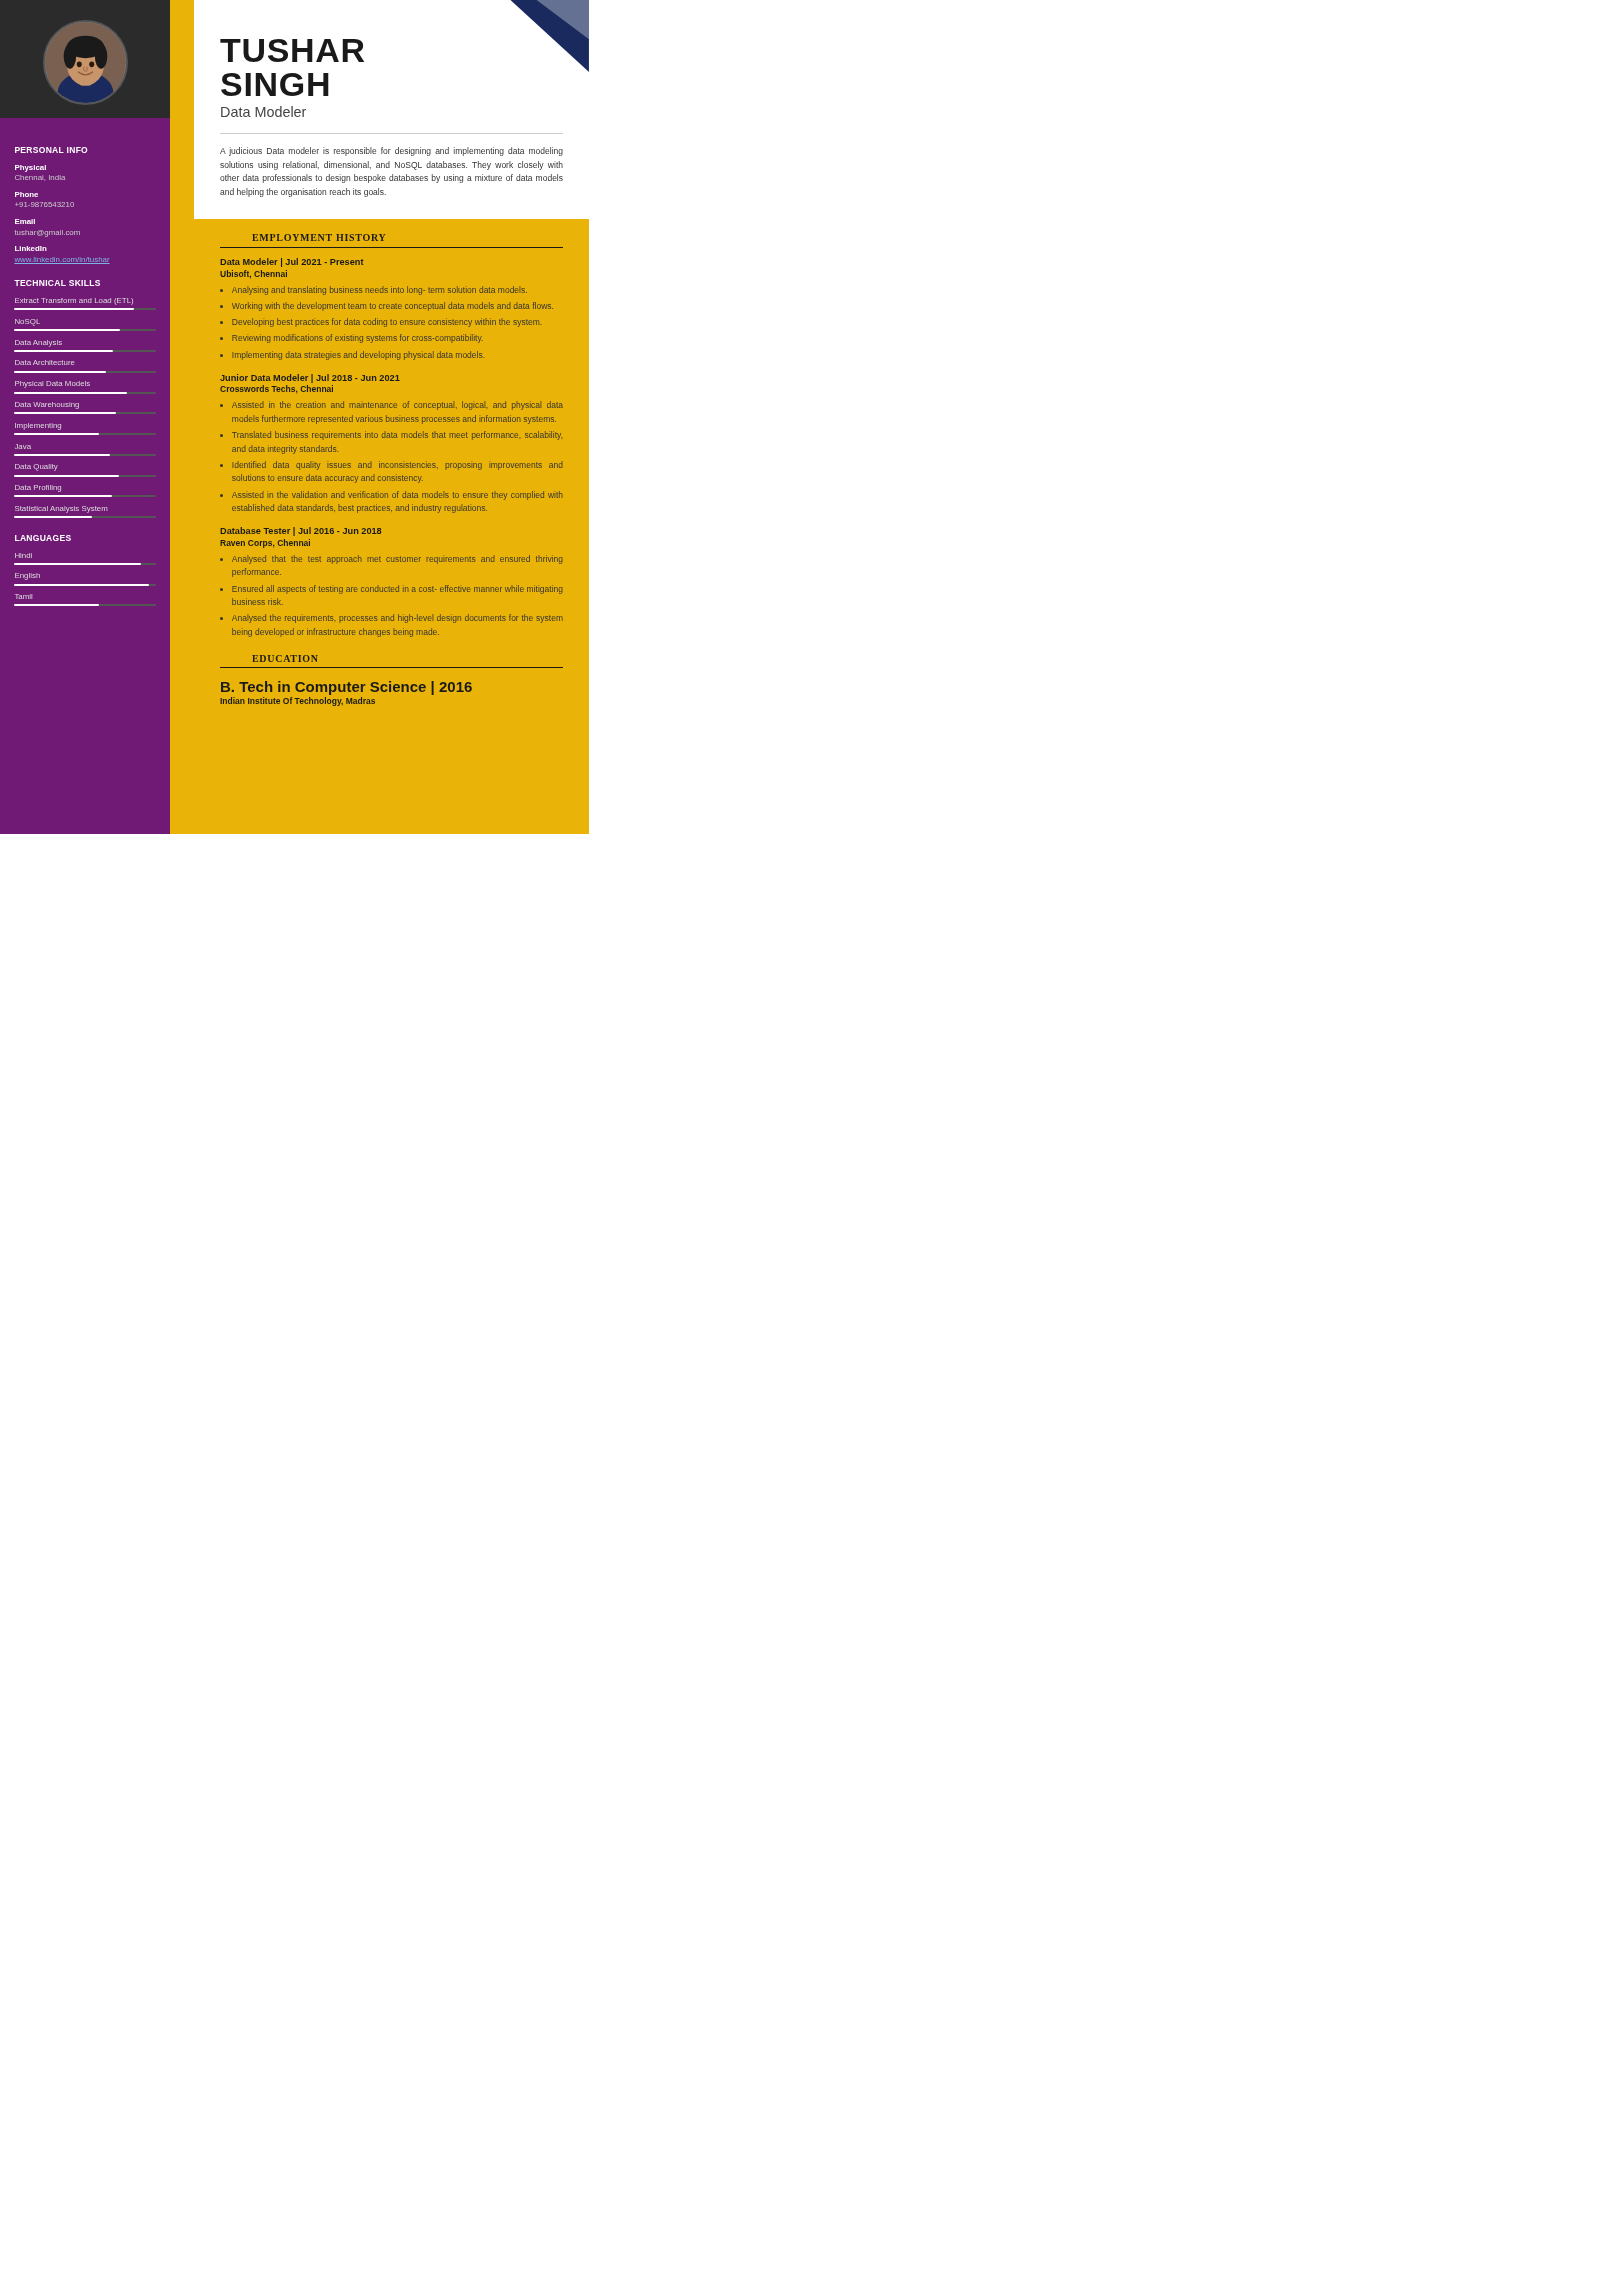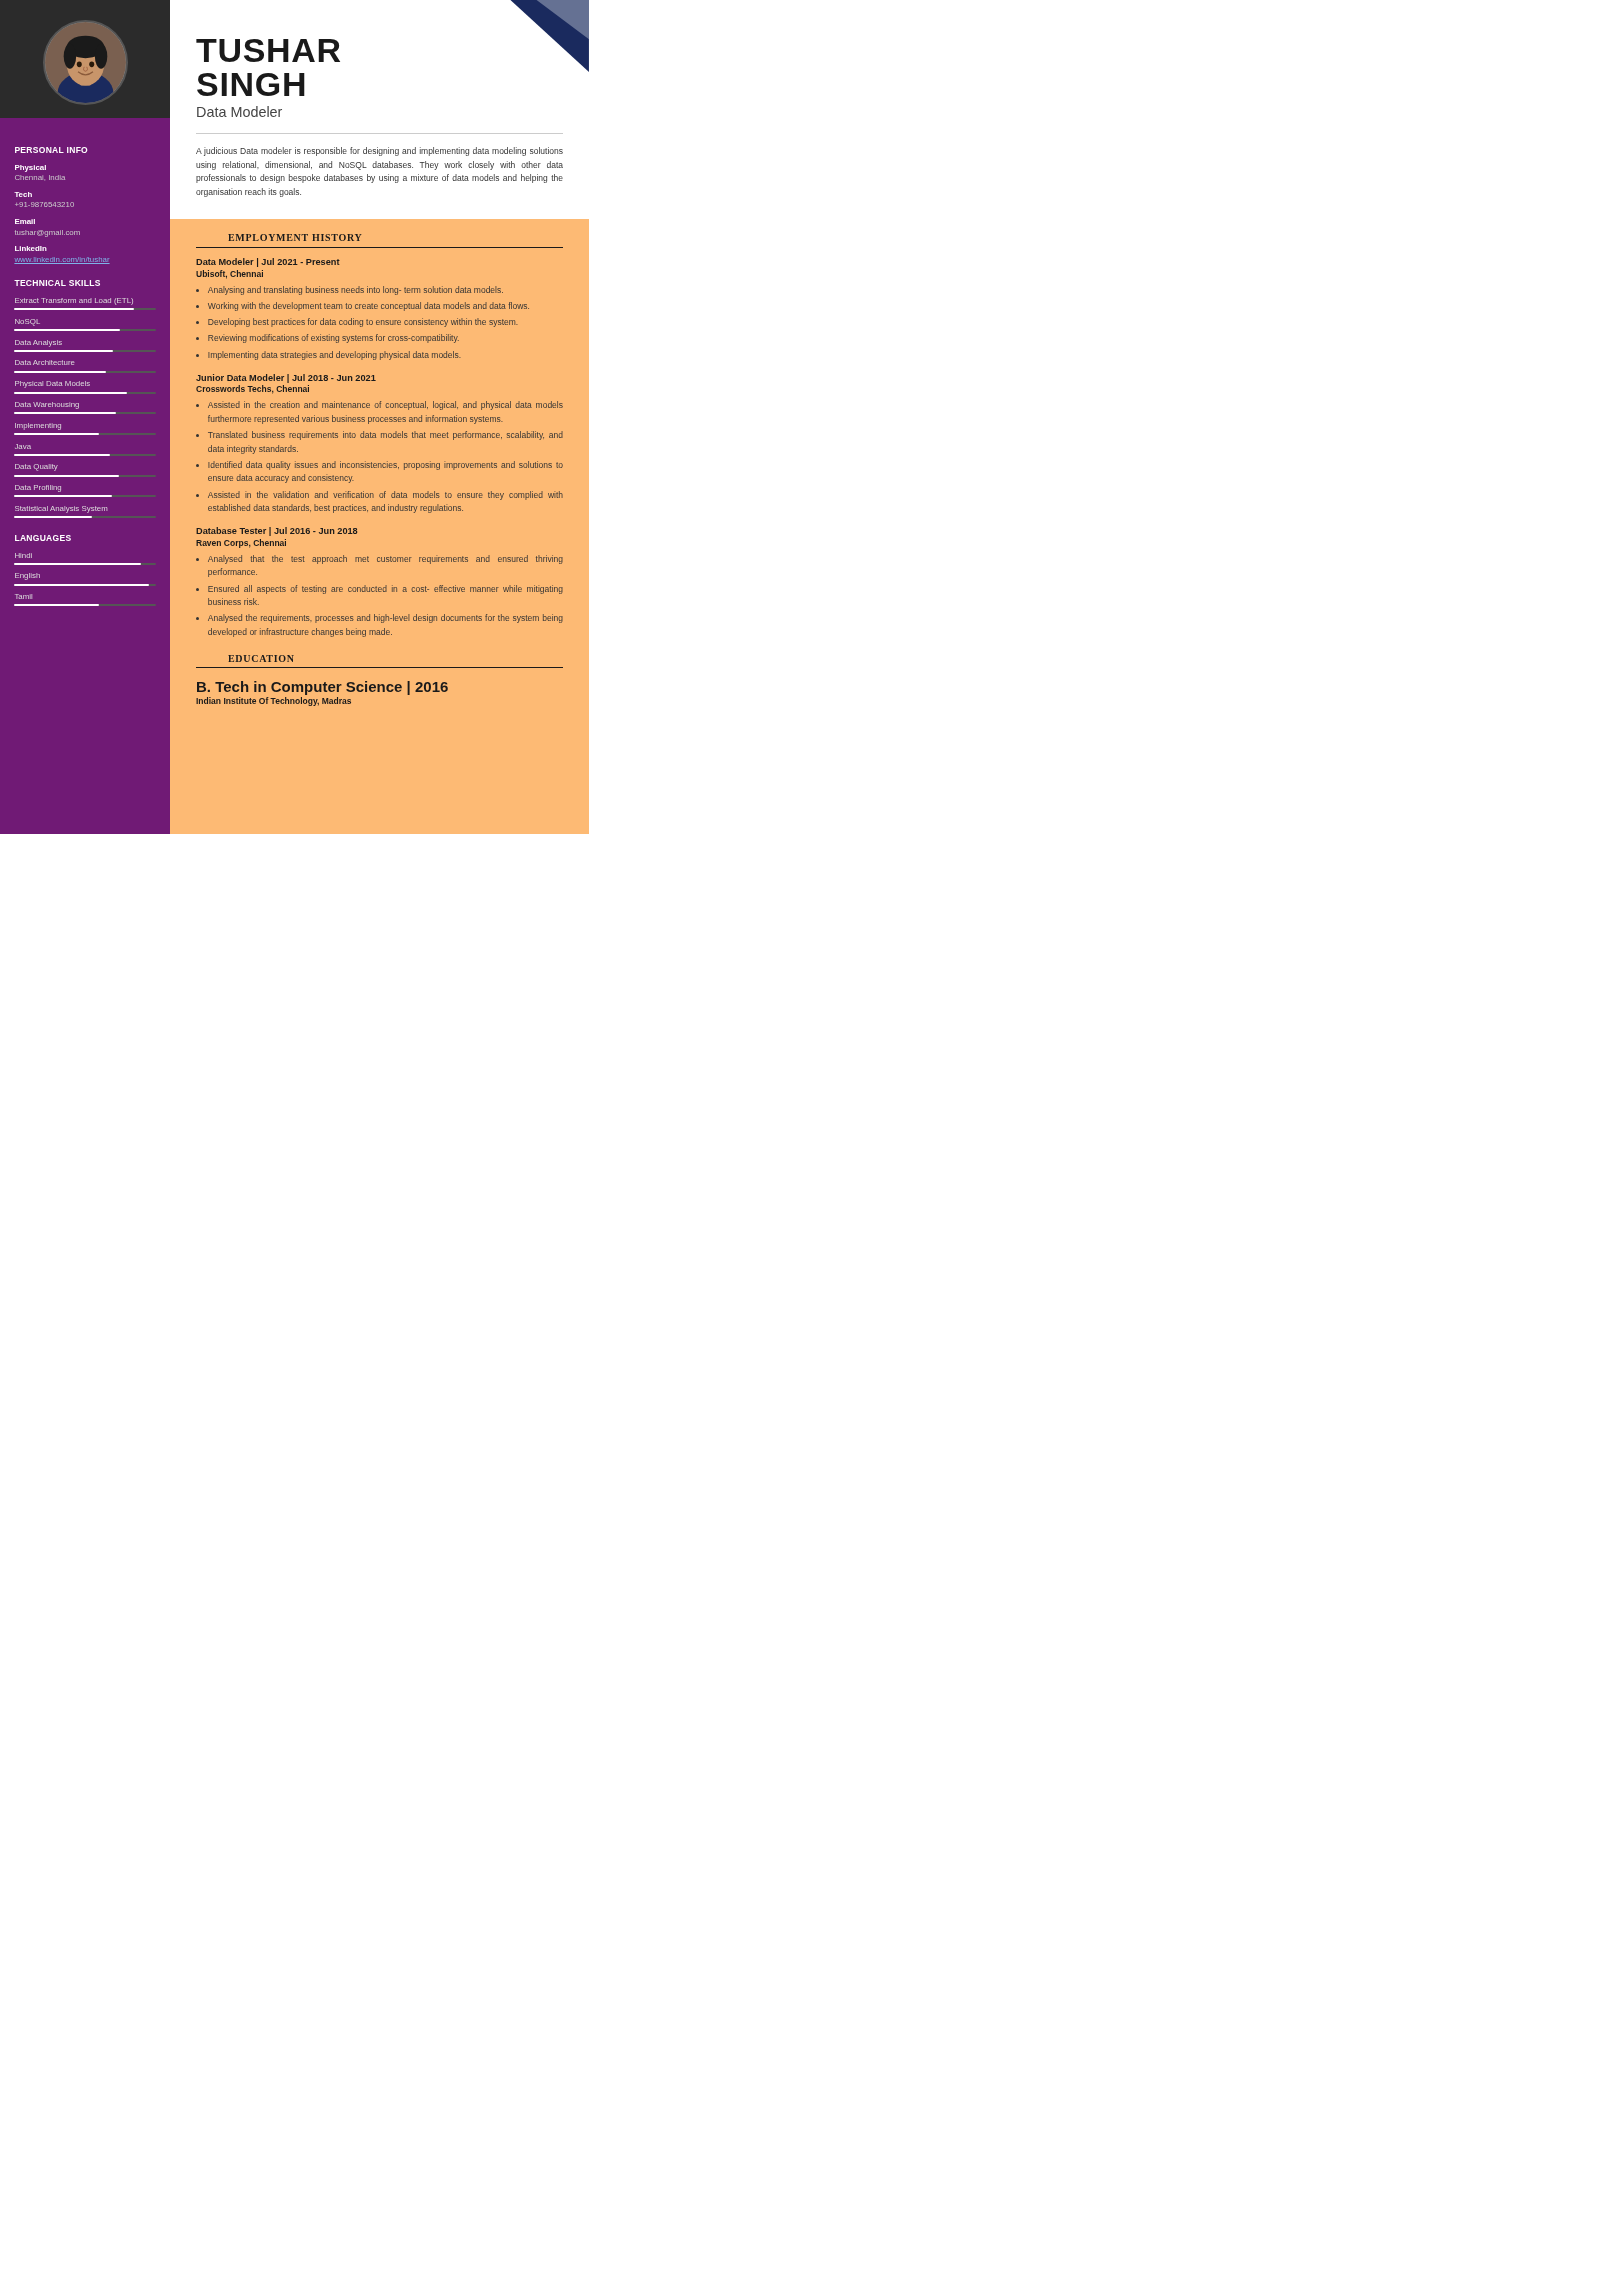--- a/index.html
+++ b/index.html
@@ -123,22 +123,23 @@
 
     .lang-bar-fill {
       height: 2px;
       background: #fff;
       border-radius: 1.3px;
     }
 
     
     .main {
       flex: 1;
-      background: #fdba74;
+      background: #eab308;
       position: relative;
+      padding-left: 24px;
     }
 
     .main-header {
       position: relative;
       background: #fff;
       padding: 19.6px 26px 0 26px;
       overflow: hidden;
     }
 
     .name-block {
@@ -298,21 +299,21 @@
   <div class="sidebar-content">
 
     <div class="section-title">PERSONAL INFO</div>
 
     <div>
       <div class="info-label">Physical</div>
       <div class="info-value">Chennai, India</div>
     </div>
 
     <div>
-      <div class="info-label">Tech</div>
+      <div class="info-label">Phone</div>
       <div class="info-value">+91-9876543210</div>
     </div>
 
     <div>
       <div class="info-label">Email</div>
       <div class="info-value">tushar@gmail.com</div>
     </div>
 
     <div>
       <div class="info-label">LinkedIn</div>

